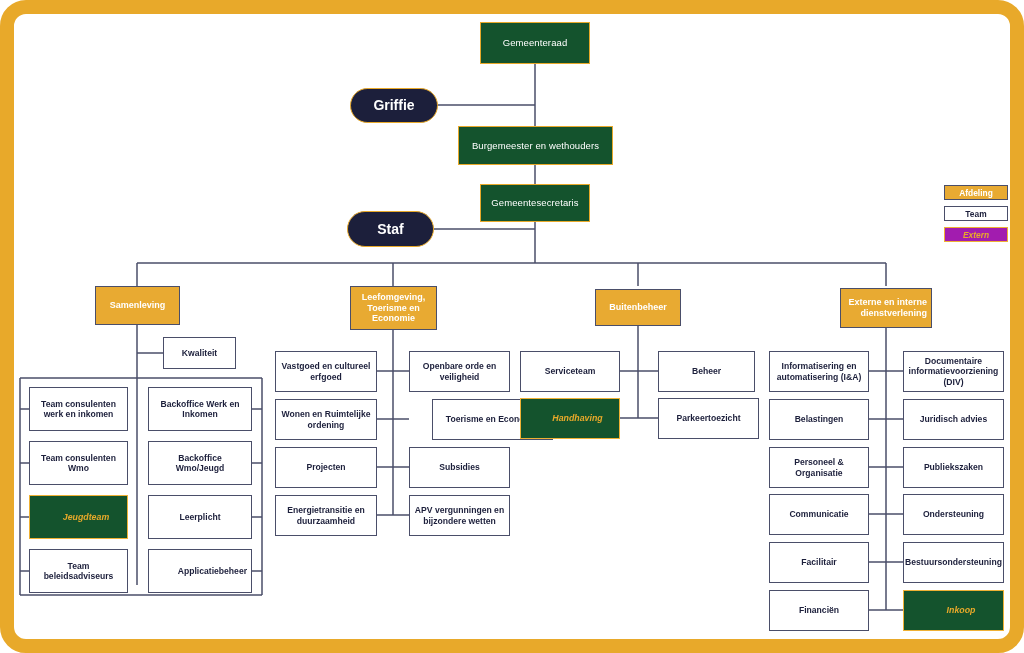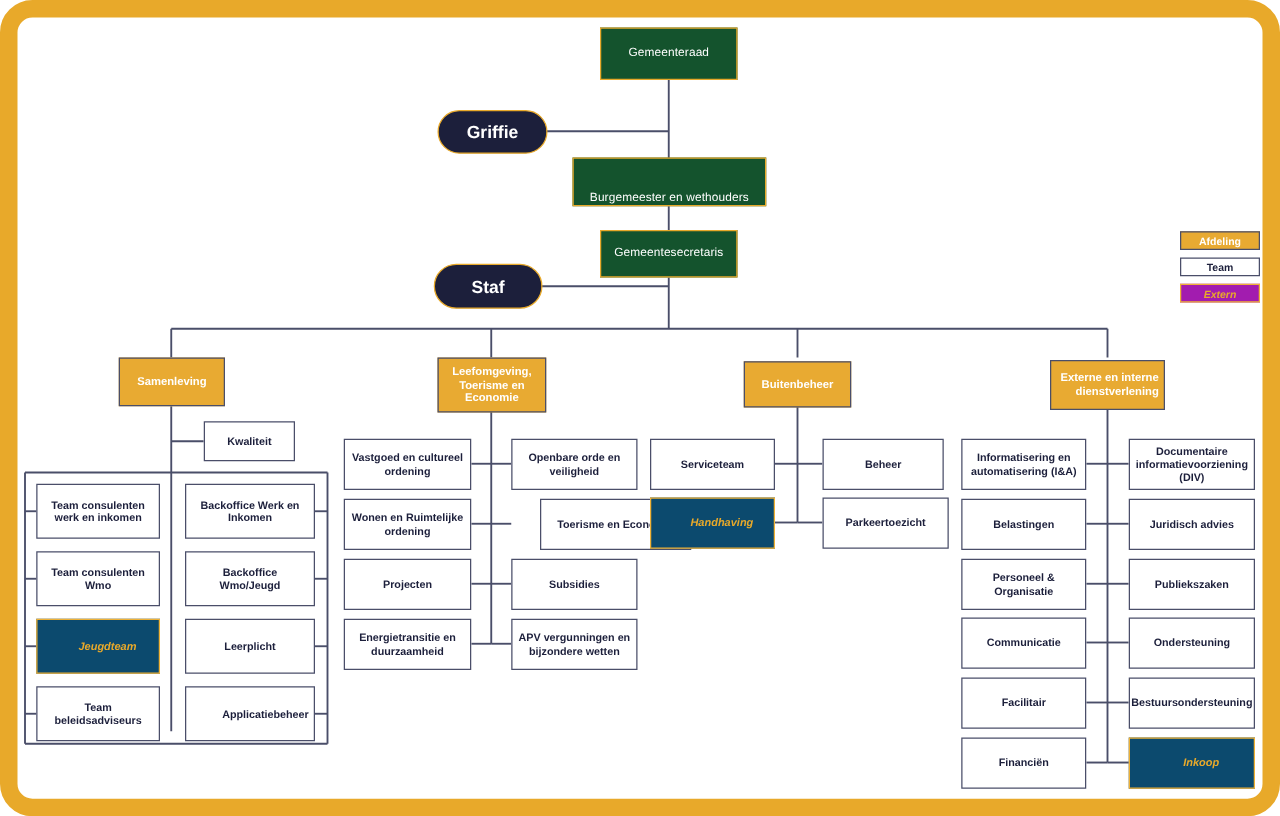--- a/index.html
+++ b/index.html
@@ -73,21 +73,21 @@
   
   .n-team {
     background: #ffffff;
     border: 1.4px solid #4A4E69;
     color: #1C1F3B;
     font-weight: 700;
     font-size: 8.6px;
   }
   
   .n-extern {
-    background: #0c4a6e;
+    background: #14532d;
     border: 1.4px solid #EFB135;
     color: #E8A92A;
     font-weight: 700;
     font-style: italic;
     font-size: 8.8px;
     padding-left: 15px;
   }
 
   
   #legend { position: absolute; left: 944px; top: 185px; z-index: 8; }
@@ -180,21 +180,21 @@
   </svg>
 
   <div class="node n-top" style="left:480px; top:22px; width:110px; height:42px;">
     <span>Gemeenteraad</span>
   </div>
 
   <div class="node n-pill" style="left:350px; top:88px; width:88px; height:35px;">
     <span>Griffie</span>
   </div>
 
-  <div class="node n-top" style="left:458px; top:126px; width:155px; height:39px;align-items:flex-end;">
+  <div class="node n-top" style="left:458px; top:126px; width:155px; height:39px;">
     <span>Burgemeester en wethouders</span>
   </div>
 
   <div class="node n-top" style="left:480px; top:184px; width:110px; height:38px;">
     <span>Gemeentesecretaris</span>
   </div>
 
   <div class="node n-pill" style="left:347px; top:211px; width:87px; height:36px;">
     <span>Staf</span>
   </div>
@@ -239,21 +239,21 @@
     <span>Backoffice Wmo/Jeugd</span>
   </div>
   <div class="node n-team" style="left:148px; top:495px; width:104px; height:44px;">
     <span>Leerplicht</span>
   </div>
   <div class="node n-team" style="left:148px; top:549px; width:104px; height:44px;justify-content:flex-end;">
     <span>Applicatiebeheer</span>
   </div>
 
   <div class="node n-team" style="left:275px; top:351px; width:102px; height:41px;">
-    <span>Vastgoed en cultureel ordening</span>
+    <span>Vastgoed en cultureel erfgoed</span>
   </div>
   <div class="node n-team" style="left:275px; top:399px; width:102px; height:41px;">
     <span>Wonen en Ruimtelijke ordening</span>
   </div>
   <div class="node n-team" style="left:275px; top:447px; width:102px; height:41px;">
     <span>Projecten</span>
   </div>
   <div class="node n-team" style="left:275px; top:495px; width:102px; height:41px;">
     <span>Energietransitie en duurzaamheid</span>
   </div>

